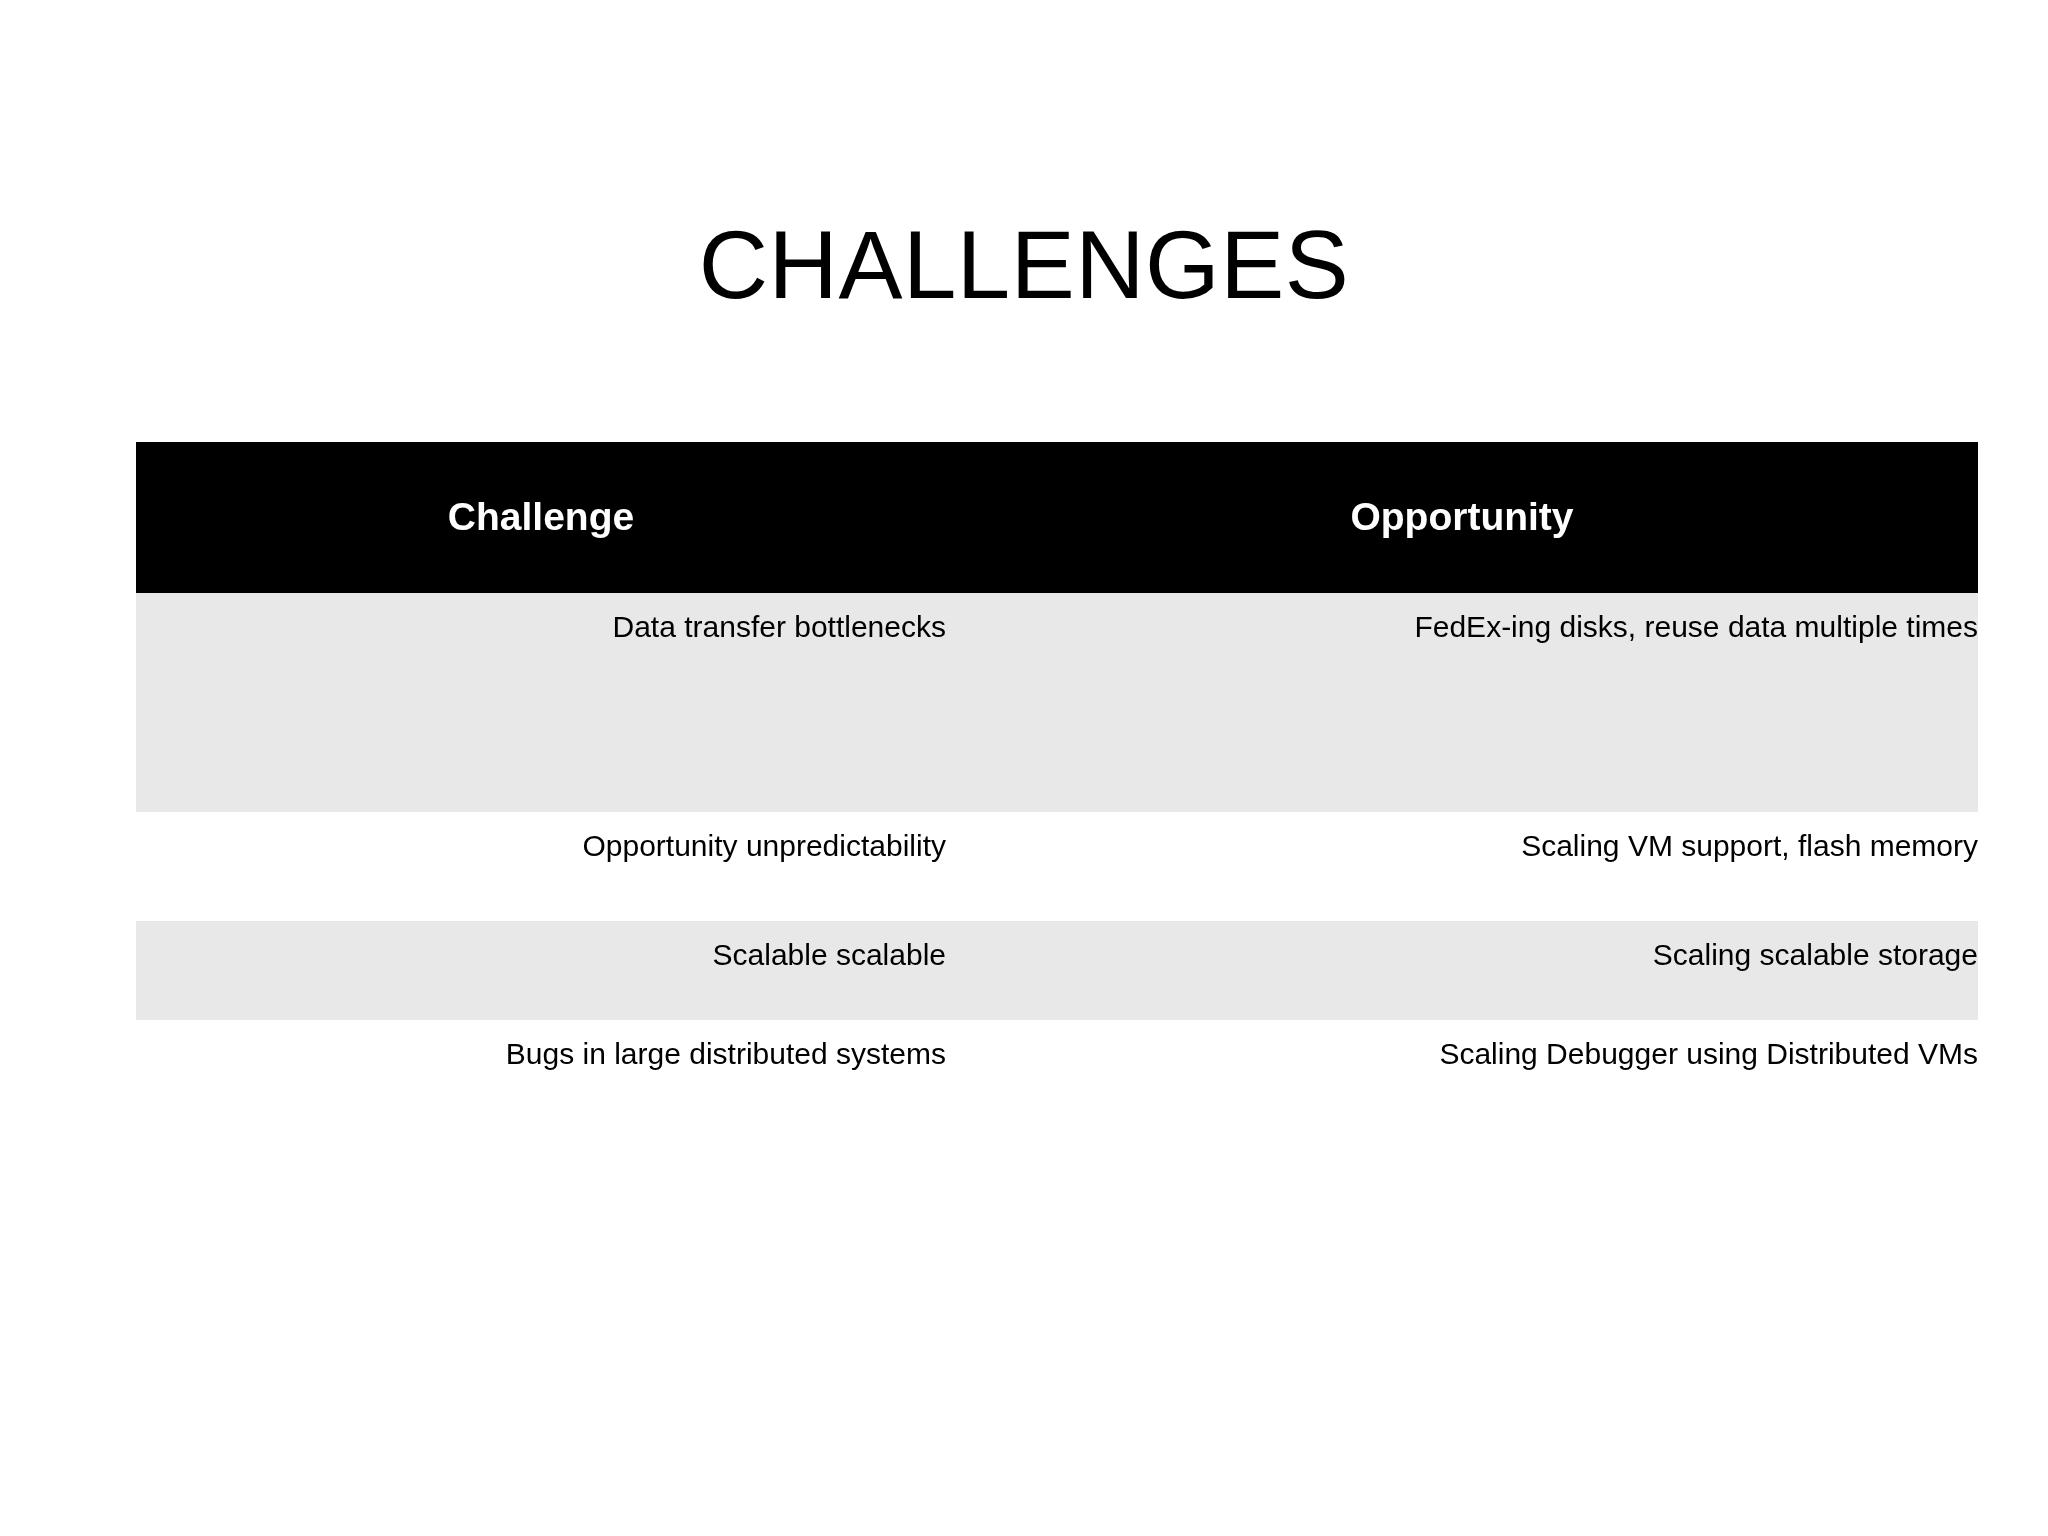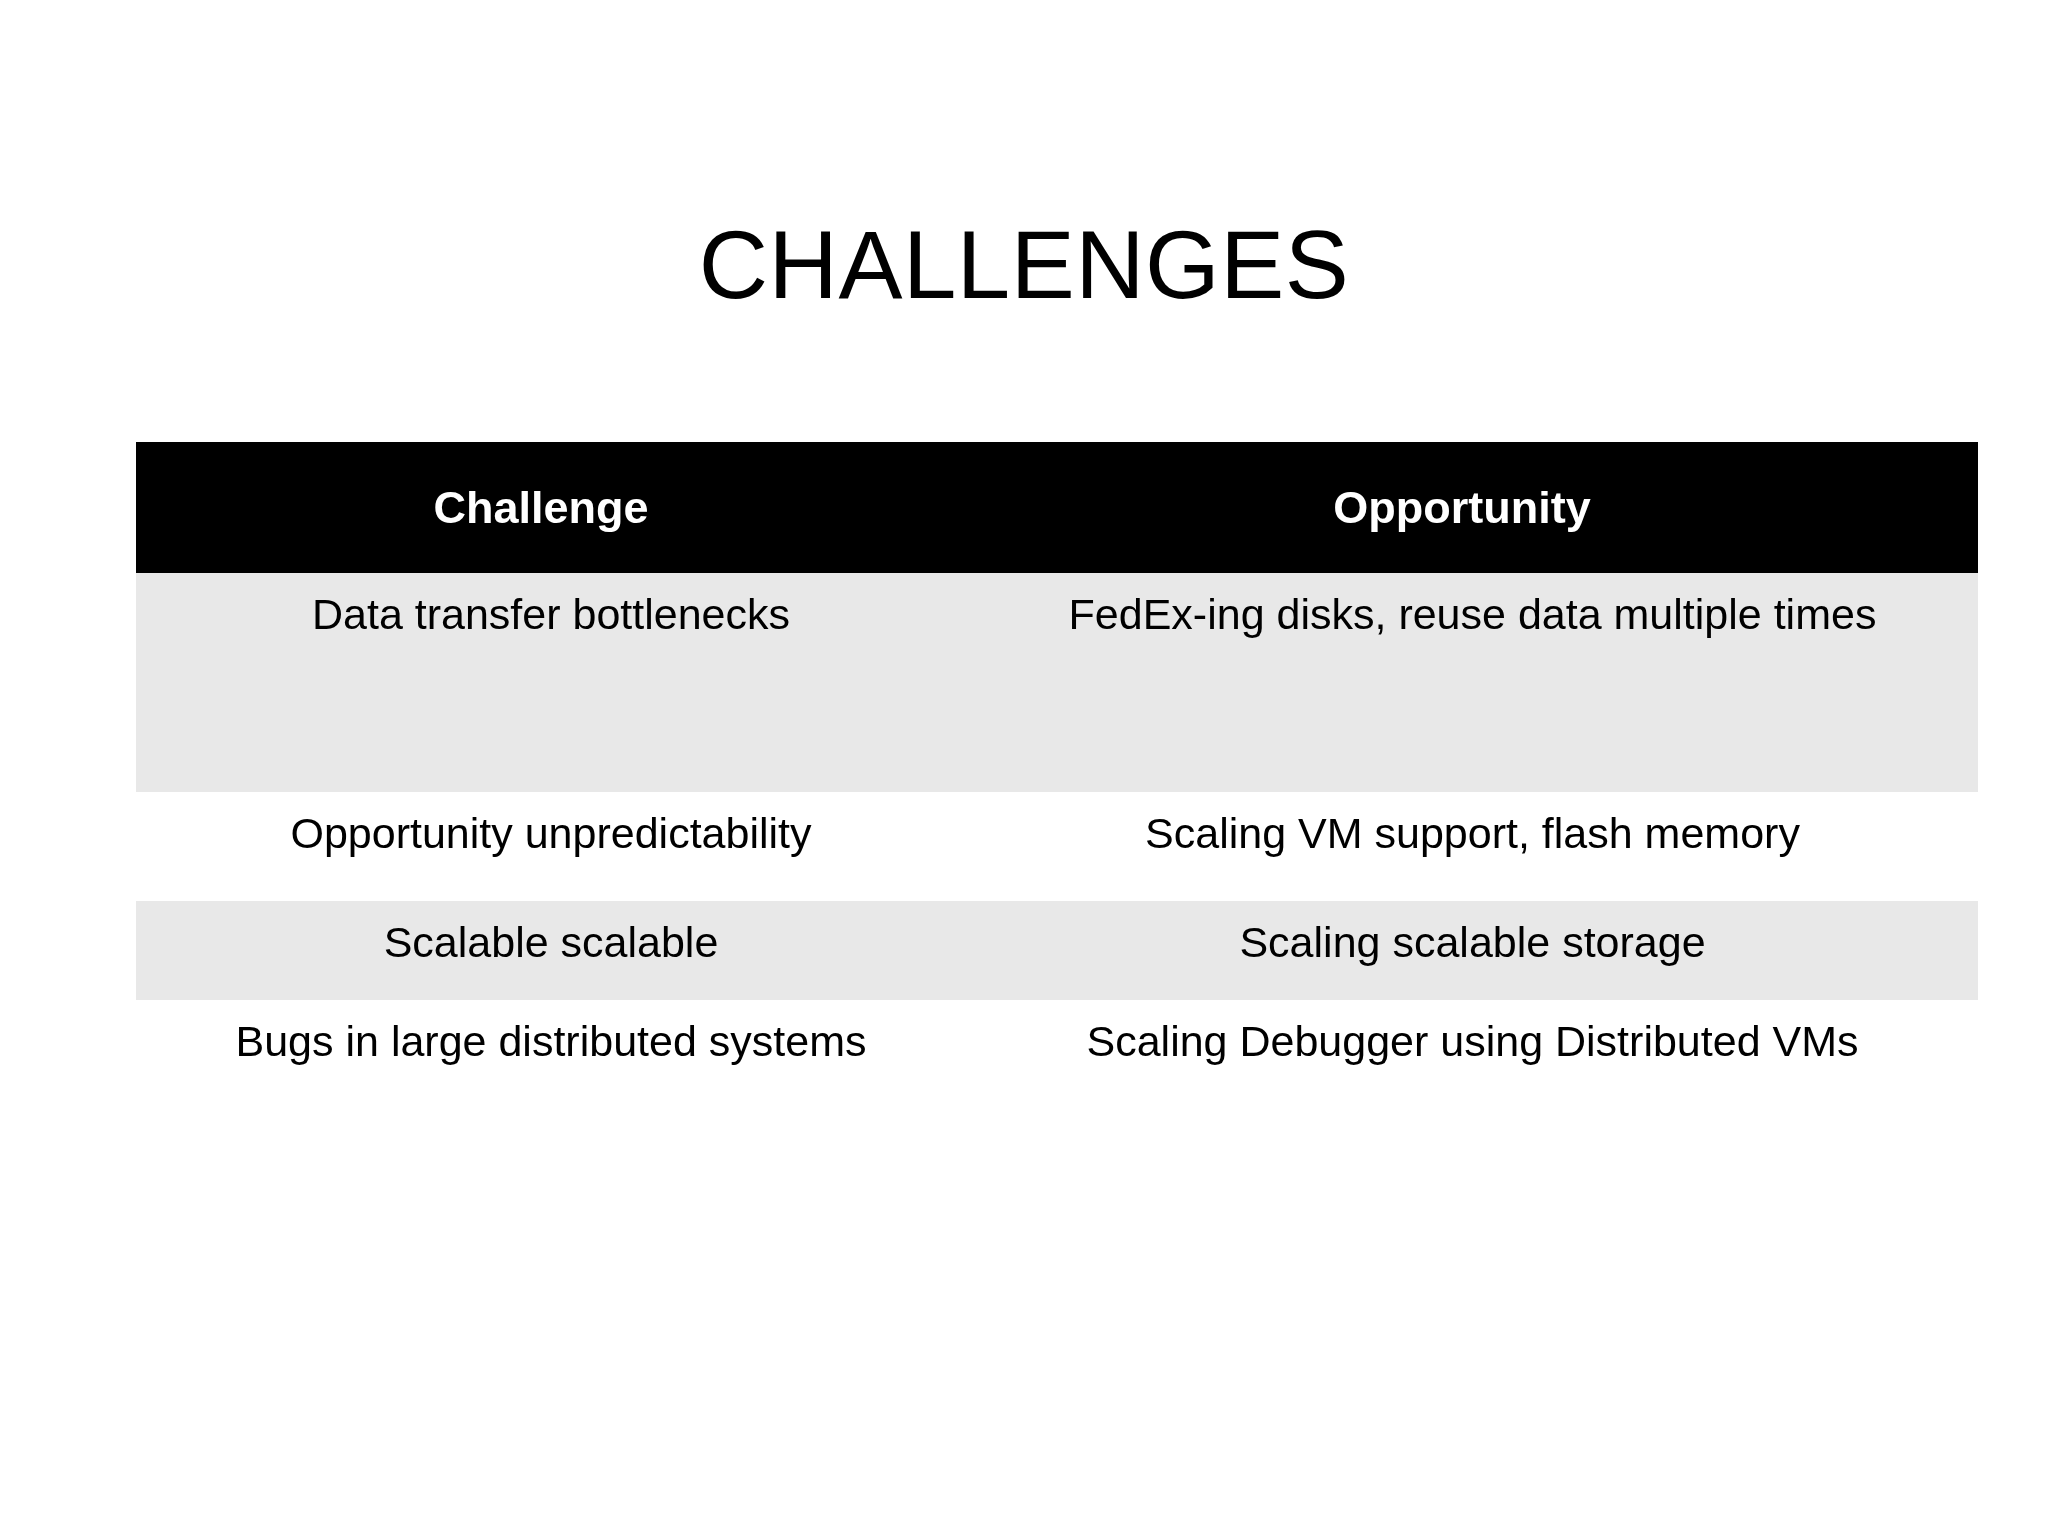--- a/index.html
+++ b/index.html
@@ -50,34 +50,34 @@
   }
 
   .data-table col.col-challenge { width: 810px; }
   .data-table col.col-opportunity { width: 1032px; }
 
   .data-table thead tr {
     background: #000000;
   }
   .data-table thead th {
     color: #ffffff;
-    font-size: 45px;
+    font-size: 39px;
     font-weight: bold;
     text-align: center;
-    padding: 0;
+    padding: 10px;
     height: 131px;
     vertical-align: middle;
     line-height: 1.1;
   }
 
   .data-table tbody td {
-    font-size: 43px;
+    font-size: 30px;
     font-weight: 400;
     color: #000000;
-    text-align: center;
+    text-align: right;
     vertical-align: top;
     padding: 17px 0 0 20px;
     line-height: 1.12;
   }
   .data-table tbody td.cell-opportunity {
     padding-left: 21px;
   }
 
   .data-table tbody tr.row-shaded { background: #e8e8e8; }
   .data-table tbody tr.row-plain   { background: #ffffff; }

